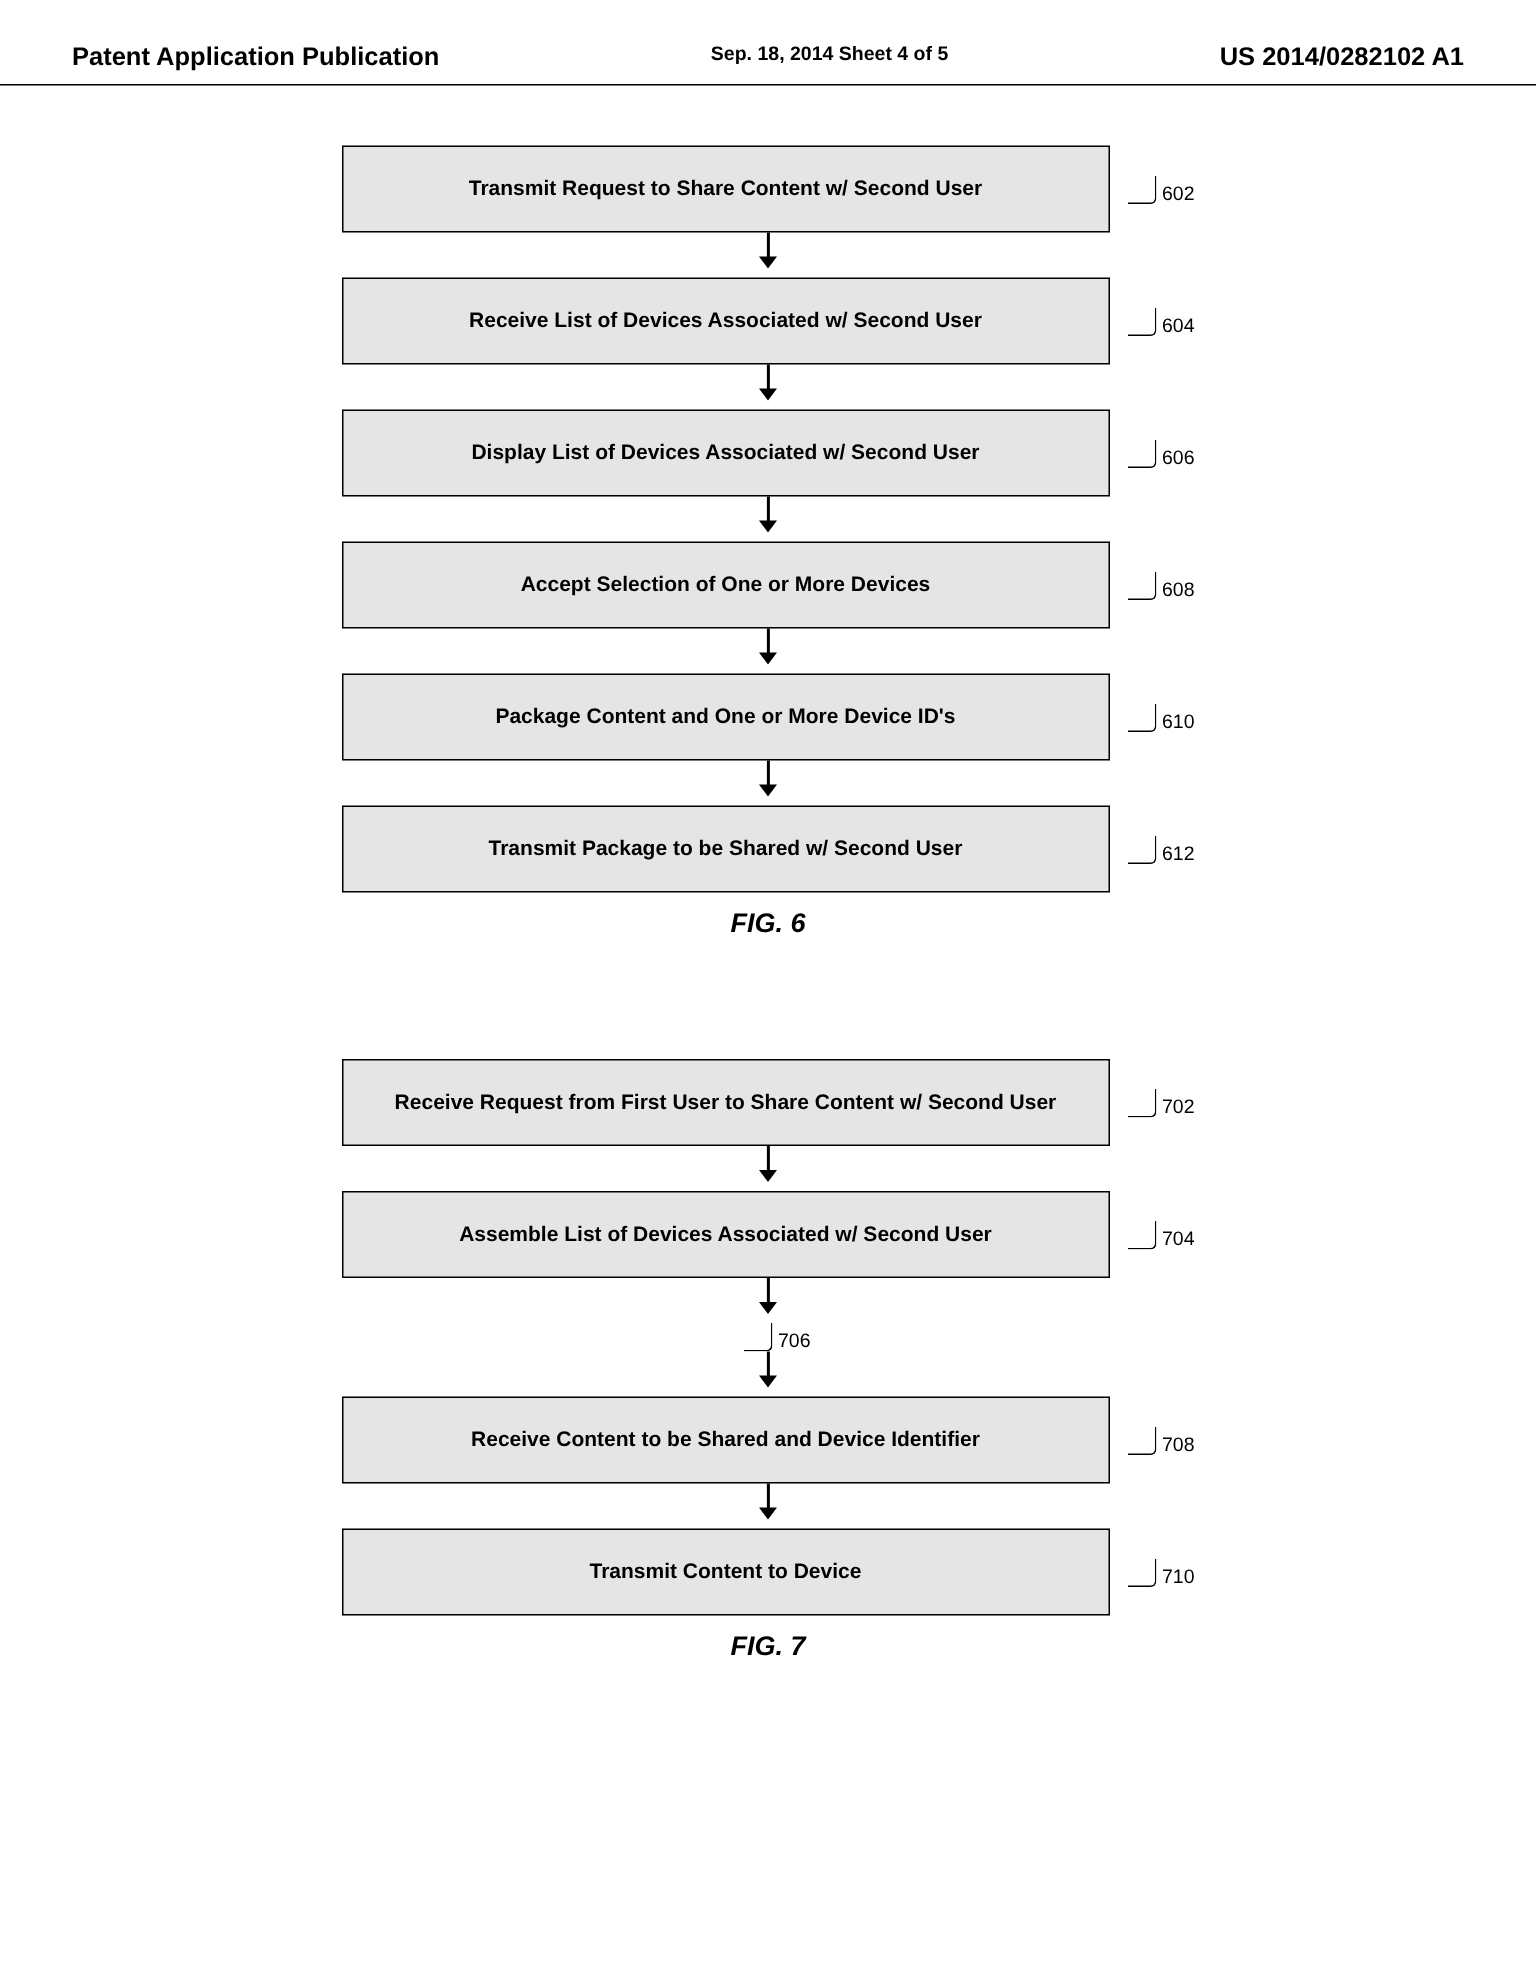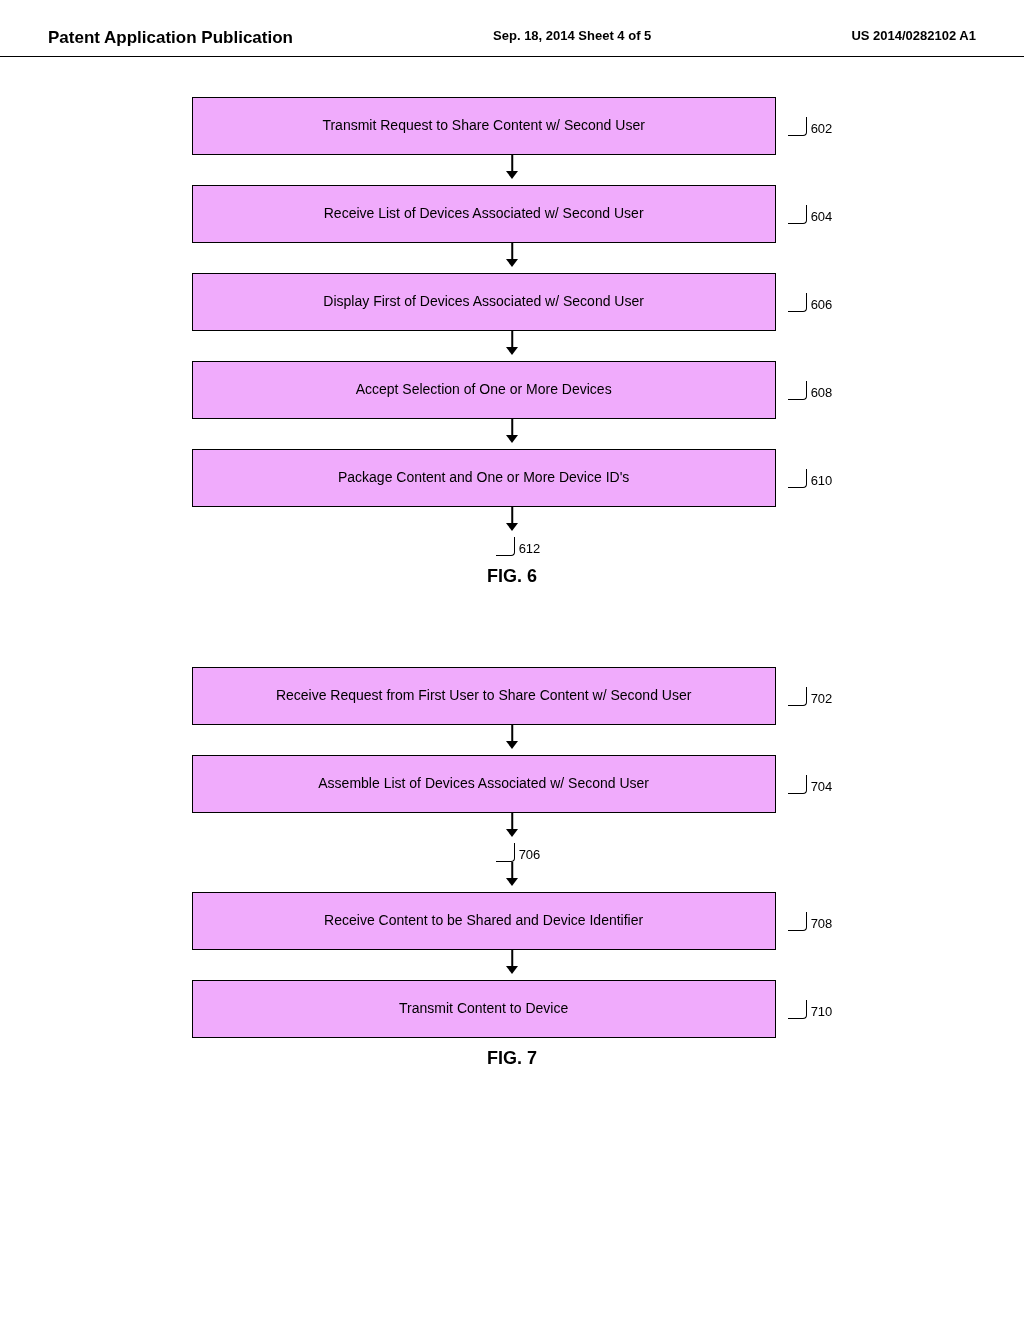--- a/index.html
+++ b/index.html
@@ -19,53 +19,55 @@
       border-bottom: 1px solid #000;
       padding-bottom: 8px;
     }
 
     .header-left {
       font-size: 17px;
       font-weight: bold;
     }
 
     .header-right {
-      font-size: 13px;
+      font-size: 17px;
       font-weight: bold;
     }
 
     .header-center {
       font-size: 13px;
       font-weight: bold;
       text-align: right;
     }
 
     .main-content {
       padding: 40px 120px;
     }
 
     .flowchart-title {
       font-size: 18px;
       font-weight: bold;
       margin-top: 10px;
       margin-bottom: 40px;
+      font-style: italic;
     }
 
     .flow-box {
       border: 1.5px solid #000;
       padding: 14px 20px;
       text-align: center;
       font-size: 14px;
       line-height: 1.4;
-      width: 584px;
+      width: 512px;
       min-height: 58px;
       display: flex;
       align-items: center;
       justify-content: center;
-      background: #f0abfc;
+      background: #e5e5e5;
+      font-weight: bold;
     }
 
     .flow-label {
       font-size: 13px;
       margin-left: 12px;
       position: relative;
       display: flex;
       align-items: flex-end;
     }
 
@@ -147,41 +149,42 @@
         </div>
         <div class="arrow-down"></div>
         <div class="step-row">
           <div class="flow-box">Receive List of Devices Associated w/ Second User</div>
           <div class="flow-label">
             <span>604</span>
           </div>
         </div>
         <div class="arrow-down"></div>
         <div class="step-row">
-          <div class="flow-box">Display First of Devices Associated w/ Second User</div>
+          <div class="flow-box">Display List of Devices Associated w/ Second User</div>
           <div class="flow-label">
             <span>606</span>
           </div>
         </div>
         <div class="arrow-down"></div>
         <div class="step-row">
           <div class="flow-box">Accept Selection of One or More Devices</div>
           <div class="flow-label">
             <span>608</span>
           </div>
         </div>
         <div class="arrow-down"></div>
         <div class="step-row">
           <div class="flow-box">Package Content and One or More Device ID's</div>
           <div class="flow-label">
             <span>610</span>
           </div>
         </div>
         <div class="arrow-down"></div>
         <div class="step-row">
+          <div class="flow-box">Transmit Package to be Shared w/ Second User</div>
           <div class="flow-label">
             <span>612</span>
           </div>
         </div>
         <div class="flowchart-title">FIG. 6</div>
       </div>
 
     <div class="flowchart-container" id="fig7-container" style="margin-top: 40px; justify-content: flex-end;">
         <div class="step-row">
           <div class="flow-box">Receive Request from First User to Share Content w/ Second User</div>

